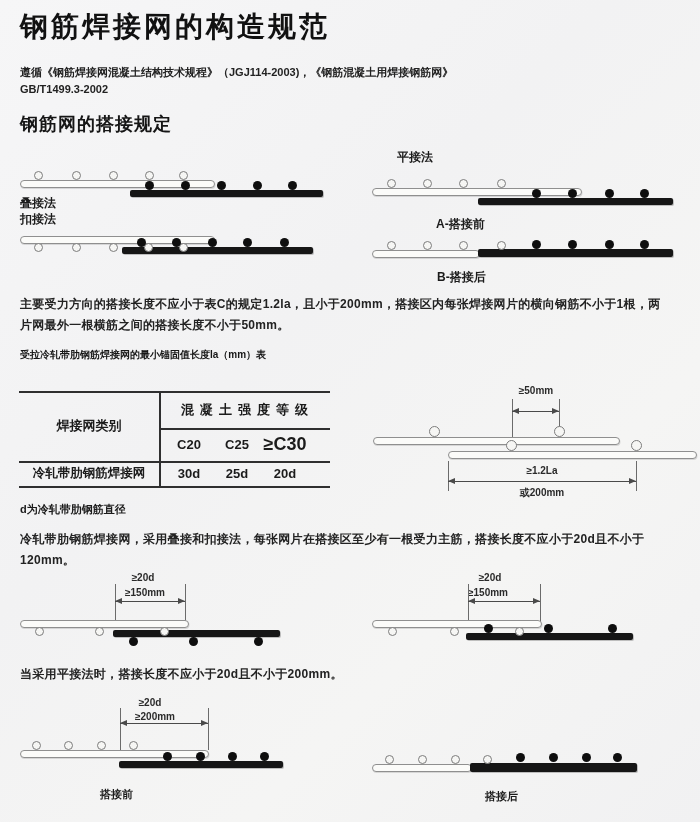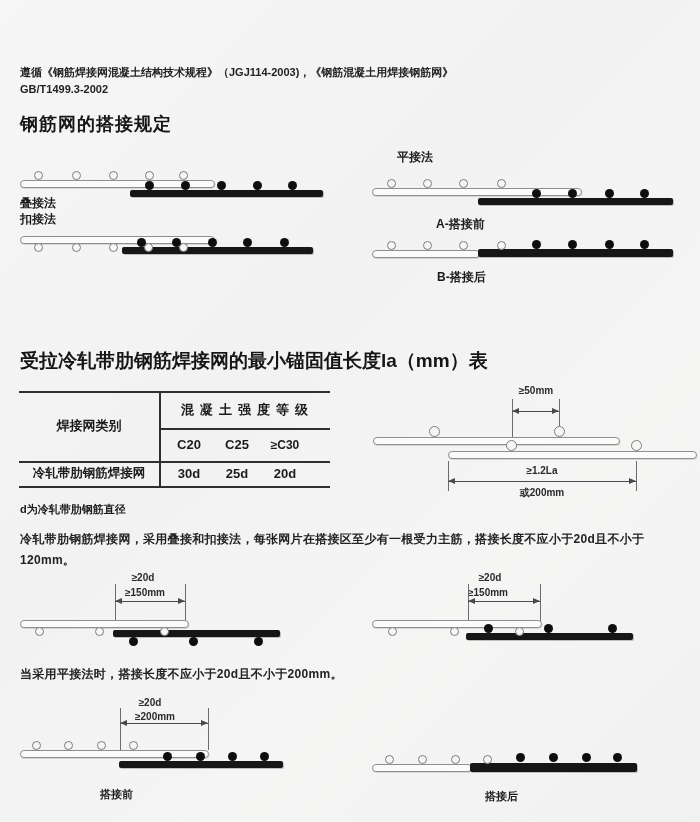--- a/index.html
+++ b/index.html
@@ -5,21 +5,21 @@
   html,body{margin:0;padding:0;}
   .page{
     position:relative; width:700px; height:822px; overflow:hidden;
     background:linear-gradient(135deg,#f6f6f7 0%,#f2f2f3 40%,#f5f5f4 70%,#f1f1f2 100%);
     font-family:"Liberation Sans","DejaVu Sans",sans-serif; color:#1e1e1e;
   }
   .abs{position:absolute;}
   .title{font-family:"Liberation Serif","DejaVu Serif",serif; font-weight:bold; font-size:28px; letter-spacing:3px; color:#111;}
   .subtitle{font-size:11px; font-weight:bold; color:#222; line-height:1.55;}
   .h2{font-size:18px; font-weight:bold; color:#161616; letter-spacing:1px;}
-  .h3{font-size:19px; font-weight:bold; color:#161616;}
+  .h3{font-size:10px; font-weight:bold; color:#161616;}
   .para{font-size:12px; font-weight:bold; color:#222; line-height:1.75; letter-spacing:0.3px;}
   .dlabel{font-size:12px; font-weight:bold; color:#1b1b1b;}
   .caption{font-size:11px; font-weight:bold; color:#1b1b1b;}
   .dim{position:absolute; font-size:10px; font-weight:600; color:#2a2a2a; text-align:center; white-space:nowrap;}
   .diag{position:absolute;}
   .wbar{position:absolute; height:6px; background:#fbfbf9; border:1.3px solid #8f8f8f; border-radius:4px; box-shadow:0.5px 1px 0 rgba(0,0,0,0.12);}
   .bbar{position:absolute; height:7px; background:#161616; border-radius:2px; box-shadow:1px 1px 0 rgba(0,0,0,0.22);}
   .dots{position:absolute; left:0; top:0; width:100%; height:100%;}
   .oc{position:absolute; width:7px; height:7px; border:1.3px solid #7c7c7c; background:#f6f6f4; border-radius:50%;}
   .oc.lg{width:9px; height:9px;}
@@ -29,20 +29,21 @@
   .harrow::before{content:""; position:absolute; left:0; top:-4px; border-top:3.5px solid transparent; border-bottom:3.5px solid transparent; border-right:7px solid #4a4a4a;}
   .harrow::after{content:""; position:absolute; right:0; top:-4px; border-top:3.5px solid transparent; border-bottom:3.5px solid transparent; border-left:7px solid #4a4a4a;}
   .tline{position:absolute; background:#2f2f2f;}
   .tcell{position:absolute; display:flex; align-items:center; justify-content:center; font-weight:bold; color:#1b1b1b;}
 </style>
 </head>
 <body>
 
 <div class="page">
 
+  <div class="abs title" style="left:20px; top:8px;">钢筋焊接网的构造规范</div>
   <div class="abs subtitle" style="left:20px; top:64px; width:660px;">
     <div>遵循《钢筋焊接网混凝土结构技术规程》（JGJ114-2003)，《钢筋混凝土用焊接钢筋网》</div>
     <div>GB/T1499.3-2002</div>
   </div>
 
   <div class="abs h2" style="left:20px; top:112px;">钢筋网的搭接规定</div>
 
   <div class="abs dlabel" style="left:20px; top:147px;margin-top:48px;">叠接法</div>
   <div class="abs dlabel" style="left:20px; top:211px;">扣接法</div>
   <div class="abs dlabel" style="left:397px; top:149px;">平接法</div>
@@ -114,34 +115,35 @@
         <span class="oc" style="left: 132px; top: 1px;"></span>
       </div>
     <div class="dots">
         <span class="fc" style="left: 167px; top: 0px;"></span>
         <span class="fc" style="left: 203px; top: 0px;"></span>
         <span class="fc" style="left: 240px; top: 0px;"></span>
         <span class="fc" style="left: 275px; top: 0px;"></span>
       </div>
   </div>
 
+  <div class="abs para" style="left:20px; top:294px; width:650px;">主要受力方向的搭接长度不应小于表C的规定1.2la，且小于200mm，搭接区内每张焊接网片的横向钢筋不小于1根，两片网最外一根横筋之间的搭接长度不小于50mm。</div>
 
   <div class="abs h3" style="left:20px; top:348px;">受拉冷轧带肋钢筋焊接网的最小锚固值长度la（mm）表</div>
 
   <div class="diag" style="left:19px; top:391px; width:311px; height:97px;">
     <div class="tline" style="left:0; top:0; width:311px; height:2px;"></div>
     <div class="tline" style="left:140px; top:0; width:2px; height:97px;"></div>
     <div class="tline" style="left:140px; top:37px; width:171px; height:1.5px;"></div>
     <div class="tline" style="left:0; top:70px; width:311px; height:1.5px;"></div>
     <div class="tline" style="left:0; top:95px; width:311px; height:2px;"></div>
     <div class="tcell" style="left:0; top:0; width:140px; height:70px; font-size:13px;">焊接网类别</div>
     <div class="tcell" style="left:140px; top:0; width:171px; height:37px; font-size:13px; letter-spacing:6px; padding-left:6px; box-sizing:border-box;">混凝土强度等级</div>
     <div class="tcell" style="left:148px; top:37px; width:44px; height:33px; font-size:13px;">C20</div>
     <div class="tcell" style="left:196px; top:37px; width:44px; height:33px; font-size:13px;">C25</div>
-    <div class="tcell" style="left:238px; top:37px; width:56px; height:33px; font-size:12px;">≥C30</div>
+    <div class="tcell" style="left:238px; top:37px; width:56px; height:33px; font-size:18px;">≥C30</div>
     <div class="tcell" style="left:0; top:70px; width:140px; height:25px; font-size:12.5px;">冷轧带肋钢筋焊接网</div>
     <div class="tcell" style="left:148px; top:70px; width:44px; height:25px; font-size:13px;">30d</div>
     <div class="tcell" style="left:196px; top:70px; width:44px; height:25px; font-size:13px;">25d</div>
     <div class="tcell" style="left:238px; top:70px; width:56px; height:25px; font-size:13px;">20d</div>
   </div>
 
   <div class="diag" style="left:365px; top:385px; width:335px; height:115px;text-decoration:underline;">
     <div class="dim" style="left:135px; top:0; width:72px;">≥50mm</div>
     <div class="vline" style="left:147px; top:14px; height:38px;"></div>
     <div class="vline" style="left:194px; top:14px; height:34px;"></div>

